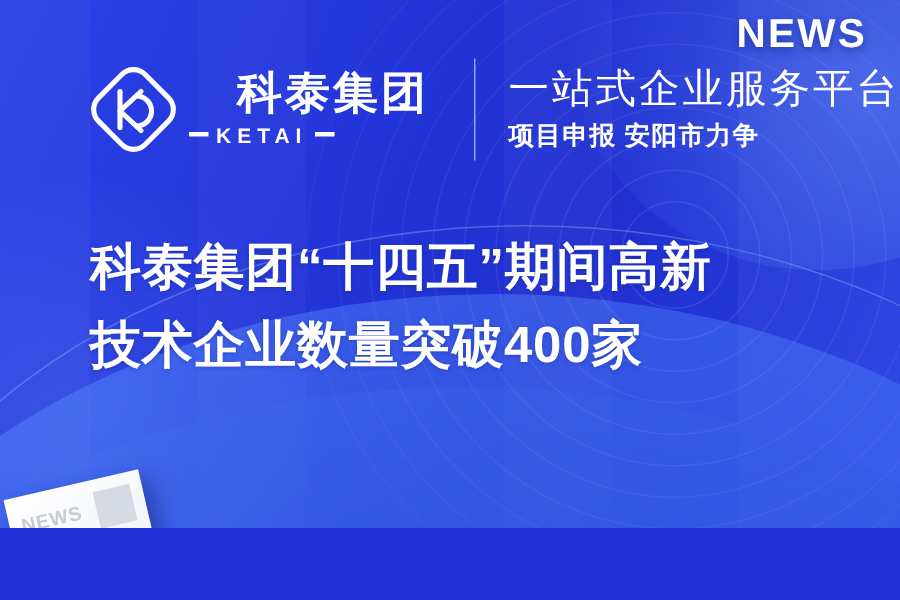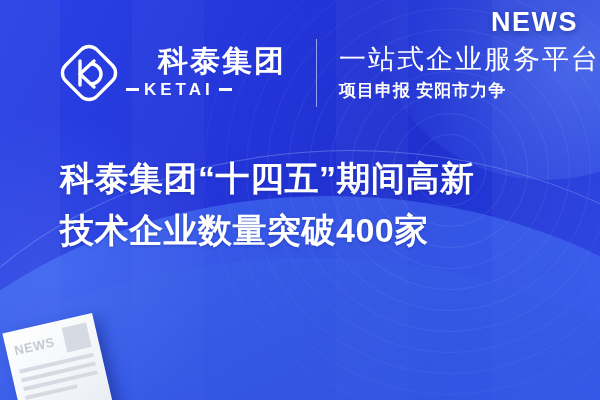--- a/index.html
+++ b/index.html
@@ -3,21 +3,21 @@
 <meta charset="utf-8">
 <style>
   html, body {
     margin: 0;
     padding: 0;
     background: #1f31d4;
   }
   #banner {
     position: relative;
     width: 600px;
-    height: 400px;
+    height: 352px;
     overflow: hidden;
     font-family: "Liberation Sans", "DejaVu Sans", sans-serif;
     background: #2335d8;
     background-image:
       linear-gradient(115deg, #2a42e6 0%, #2335d8 38%, #2030cf 62%, #2742e4 100%);
   }
 
   
   .bg-layer { position: absolute; inset: 0; pointer-events: none; }
 
@@ -138,21 +138,21 @@
     align-items: center;
     margin-top: 3px;
   }
   .logo-en-row .dash {
     height: 3px;
     width: 13px;
     background: #ffffff;
     flex: 0 0 13px;
   }
   .logo-en {
-    font-size: 17px;
+    font-size: 14px;
     font-weight: bold;
     color: #ffffff;
     letter-spacing: 4px;
     padding: 0 5px;
     white-space: nowrap;
   }
   .v-divider {
     width: 1px;
     height: 68px;
     background: rgba(220,230,255,0.62);

